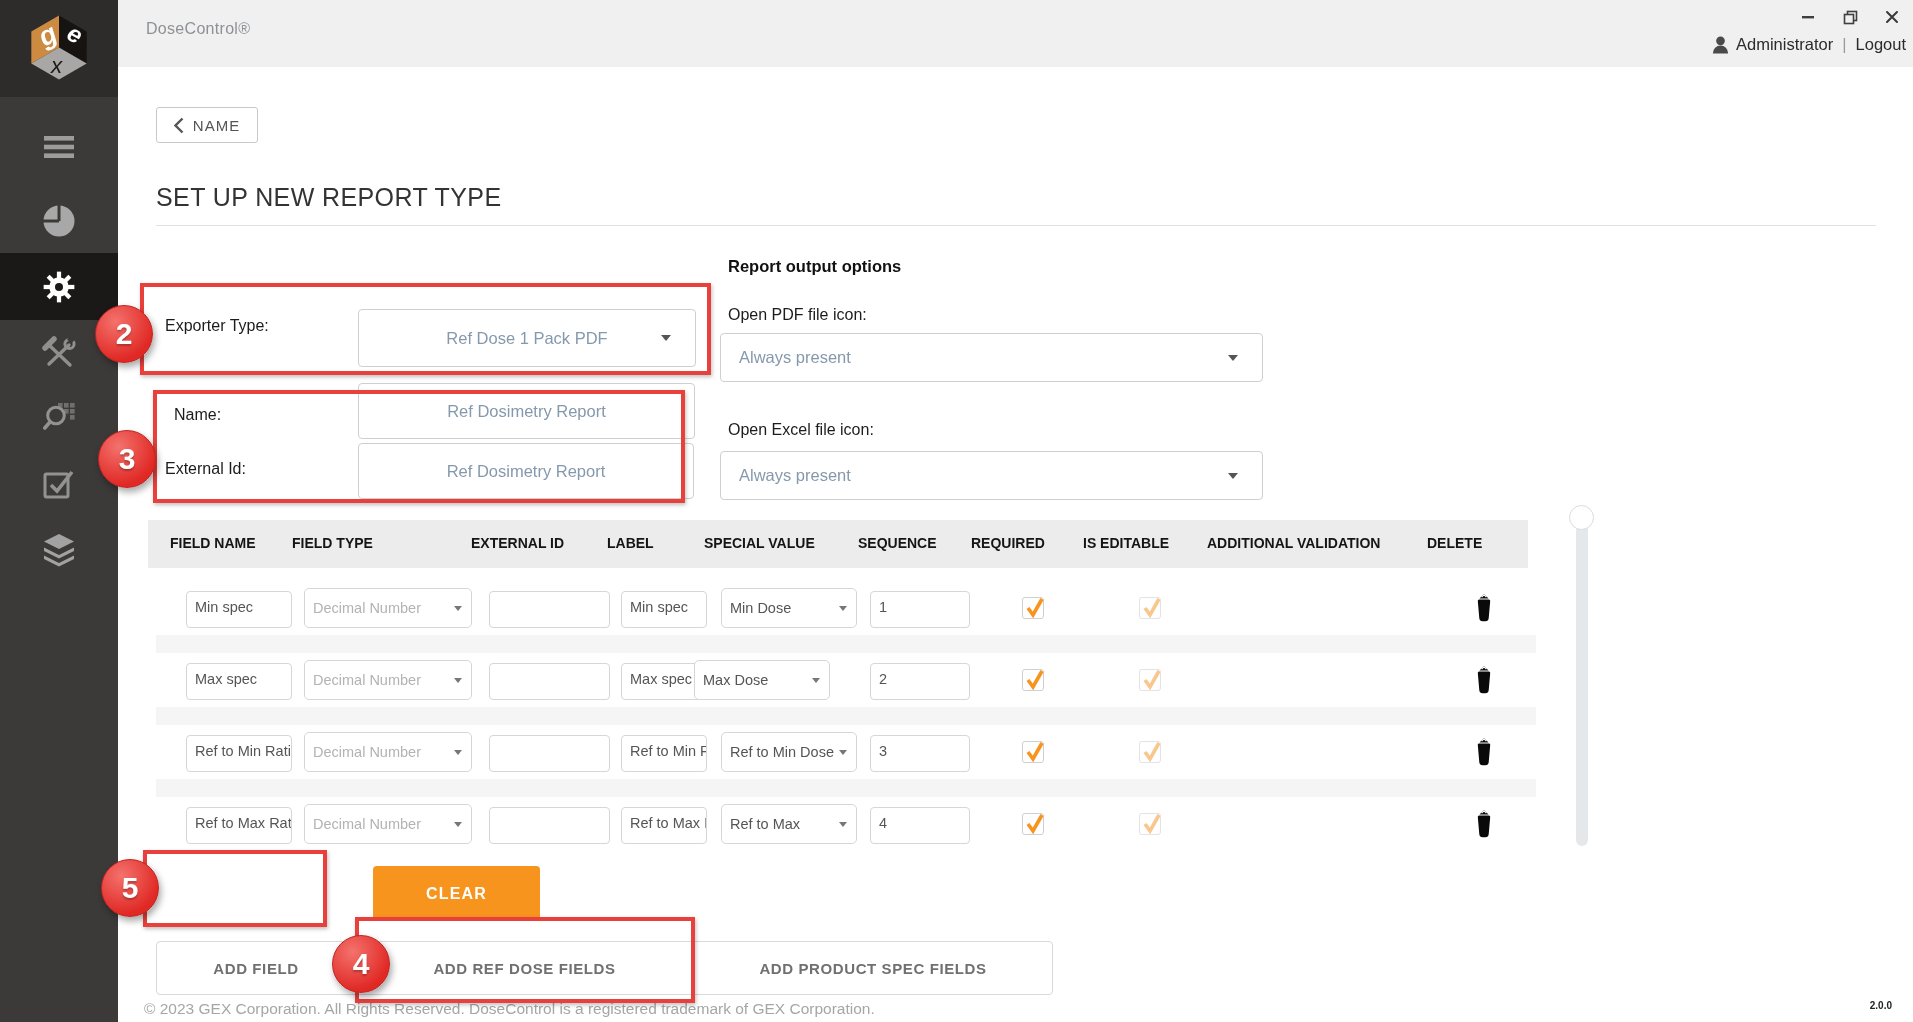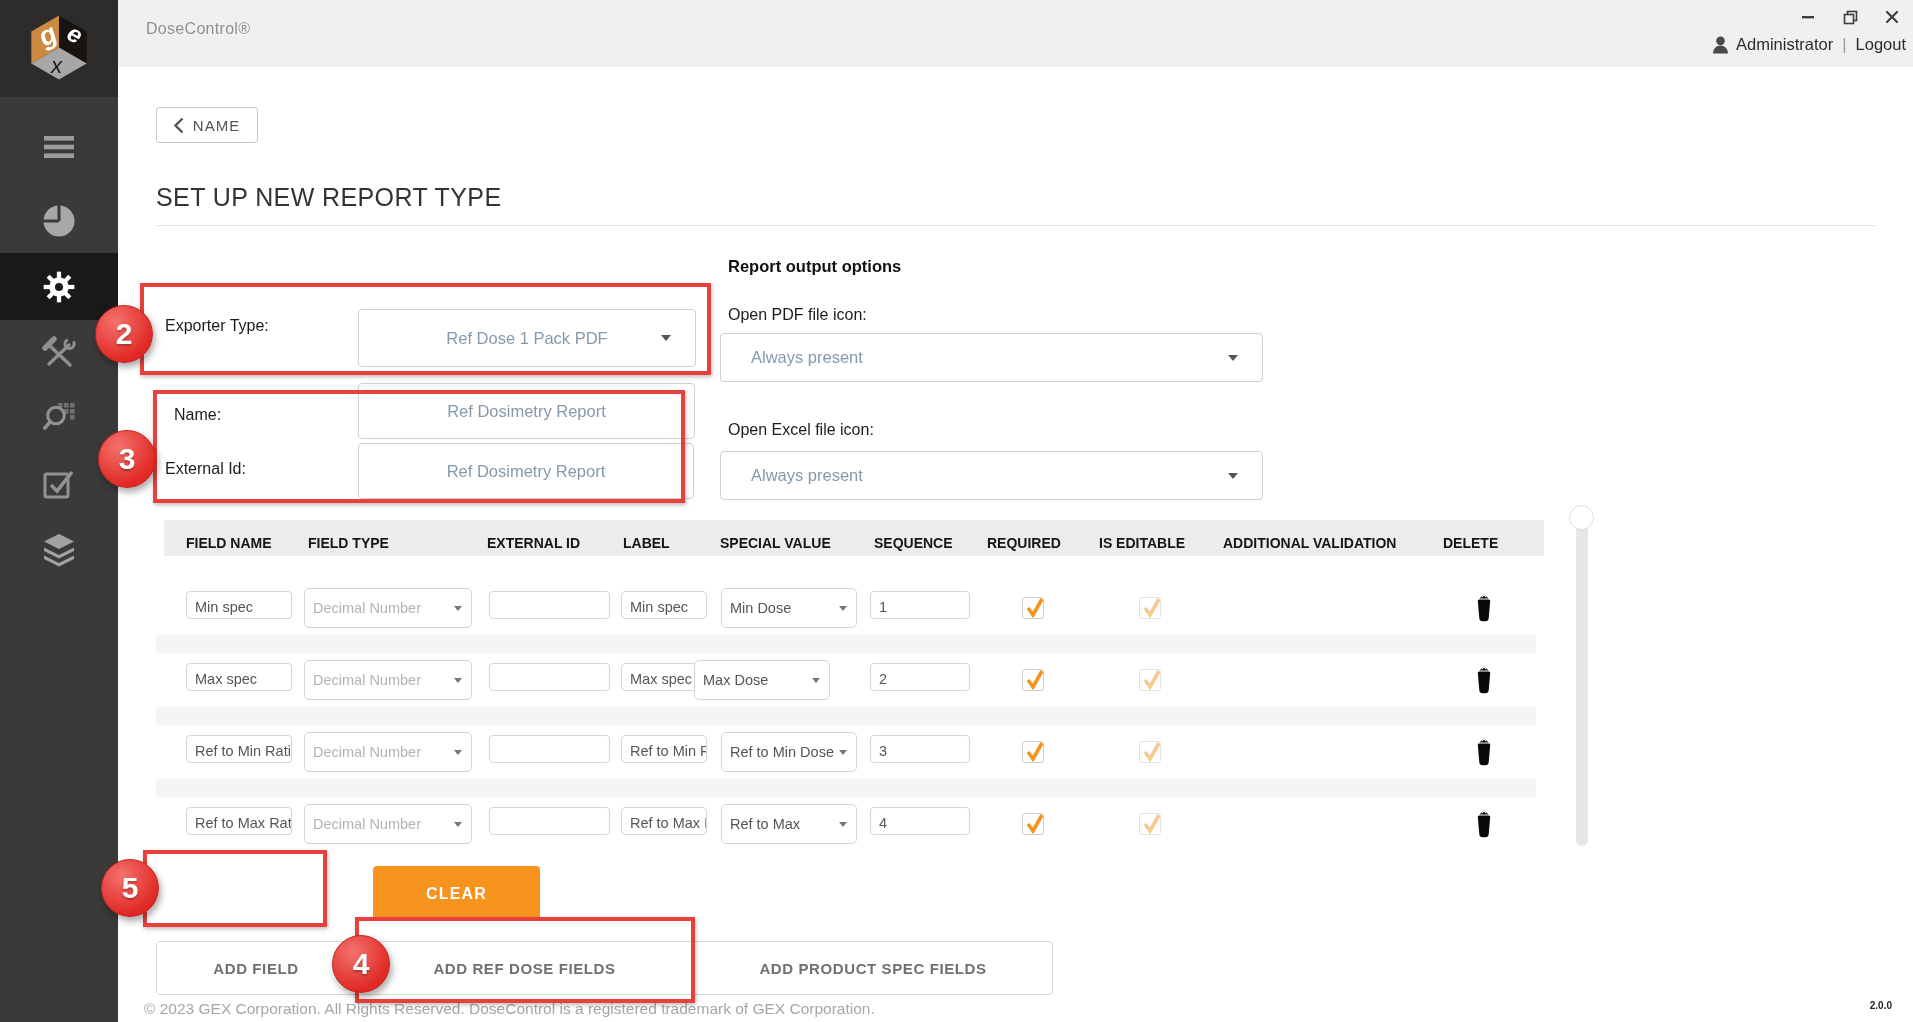--- a/index.html
+++ b/index.html
@@ -19,32 +19,32 @@
   .nav-item{position:absolute;left:0;width:118px;height:62px;display:flex;align-items:center;justify-content:center;cursor:pointer}
   .nav-item.selected{background:#1a1918;height:67px}
 
   
   .backbtn{position:absolute;left:156px;top:107px;width:102px;height:36px;background:#fff;border:1px solid #c9c9c9;border-radius:3px;color:#555;font-size:15px;letter-spacing:1px;display:flex;align-items:center;justify-content:center;gap:9px;cursor:pointer}
   .h1{position:absolute;left:156px;top:183px;font-size:25px;font-weight:normal;color:#333;letter-spacing:.4px}
   .hr{position:absolute;left:156px;top:225px;width:1720px;height:1px;background:#e2e2e2}
 
   .flabel{position:absolute;font-size:16px;color:#1c1c1c}
   .bigbox{position:absolute;background:#fff;border:1px solid #cdd0d2;border-radius:4px;display:flex;align-items:center;justify-content:center;font-size:16.5px;color:#8599ac;overflow:hidden;white-space:nowrap;cursor:pointer}
-  .bigbox.leftpad{justify-content:flex-start;padding-left:30px}
+  .bigbox.leftpad{justify-content:flex-start;padding-left:18px}
   .caret{position:absolute;right:24px;top:50%;margin-top:-3px;width:0;height:0;border-left:5px solid transparent;border-right:5px solid transparent;border-top:6px solid #555}
   .sect-h{position:absolute;font-size:16.5px;font-weight:bold;color:#111}
 
   
-  .thead{position:absolute;left:164px;top:520px;width:1380px;height:36px;background:#ececec}
+  .thead{position:absolute;left:148px;top:520px;width:1380px;height:48px;background:#ececec}
   .thead span{position:absolute;top:15px;font-size:14px;font-weight:bold;color:#151515;white-space:nowrap}
   .tbody{position:absolute;left:156px;top:568px;width:1380px;padding-top:13px}
   .trow{position:relative;height:54px;background:#fff}
   .tgap{height:18px;background:#f5f5f6}
   .tinput,.tsel{position:absolute;background:#fff;border:1px solid #d6d6d6;border-radius:4px;font-size:14.5px;color:#555;line-height:31px;padding:0 8px;white-space:nowrap;overflow:hidden}
-  .tinput{height:28px;top:10px}
+  .tinput{height:37px;top:10px}
   .tsel{height:40px;top:7px;line-height:38px;border-radius:5px;padding-right:20px;cursor:pointer}
   .tsel .scaret{position:absolute;right:9px;top:17px;width:0;height:0;border-left:4px solid transparent;border-right:4px solid transparent;border-top:5px solid #777}
   .tsel.dim{color:#b3b3b3}
   .cb{position:absolute;top:16px;width:22px;height:22px;border:1px solid #cfcfcf;border-radius:3px;background:#fff;cursor:pointer;color:#f7941e}
   .cb svg{display:none;position:absolute;left:1px;top:-2px;overflow:visible}
   .cb.on svg{display:block}
   .cb.soft{border-color:#e3e3e3;color:#f8c78e}
   .trash{position:absolute;top:13px;background:none;border:none;cursor:pointer}
 
   

